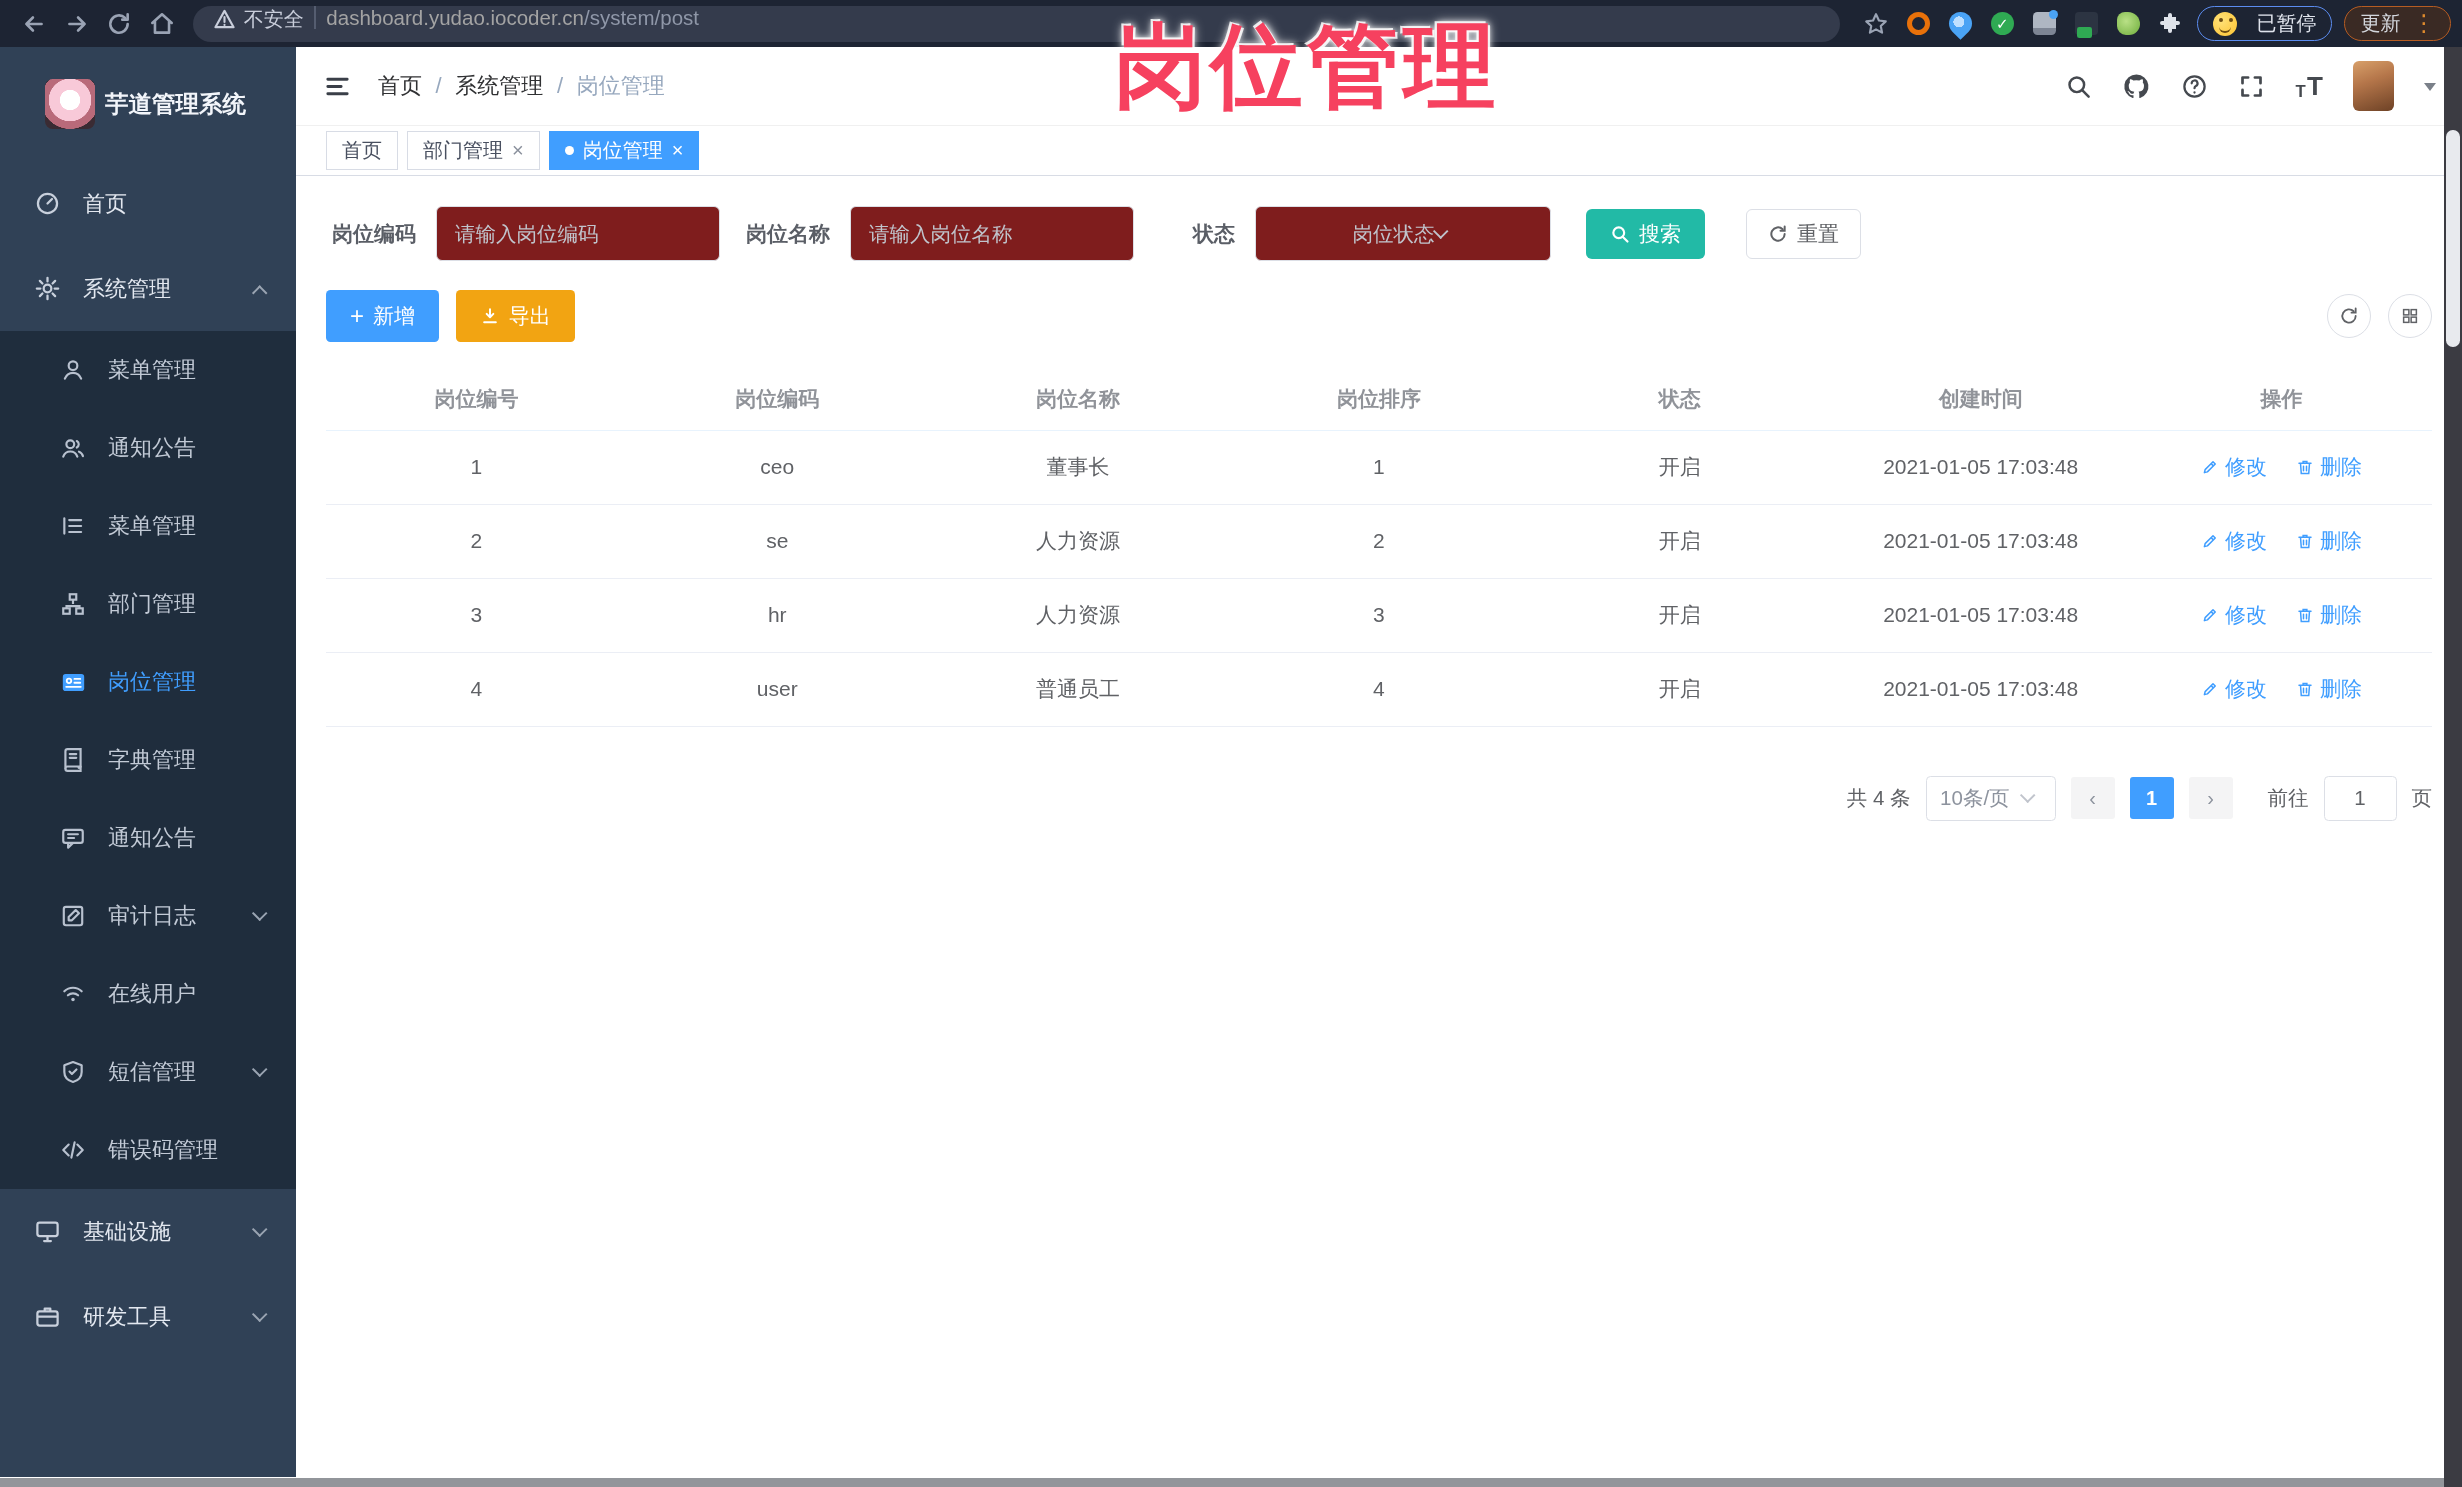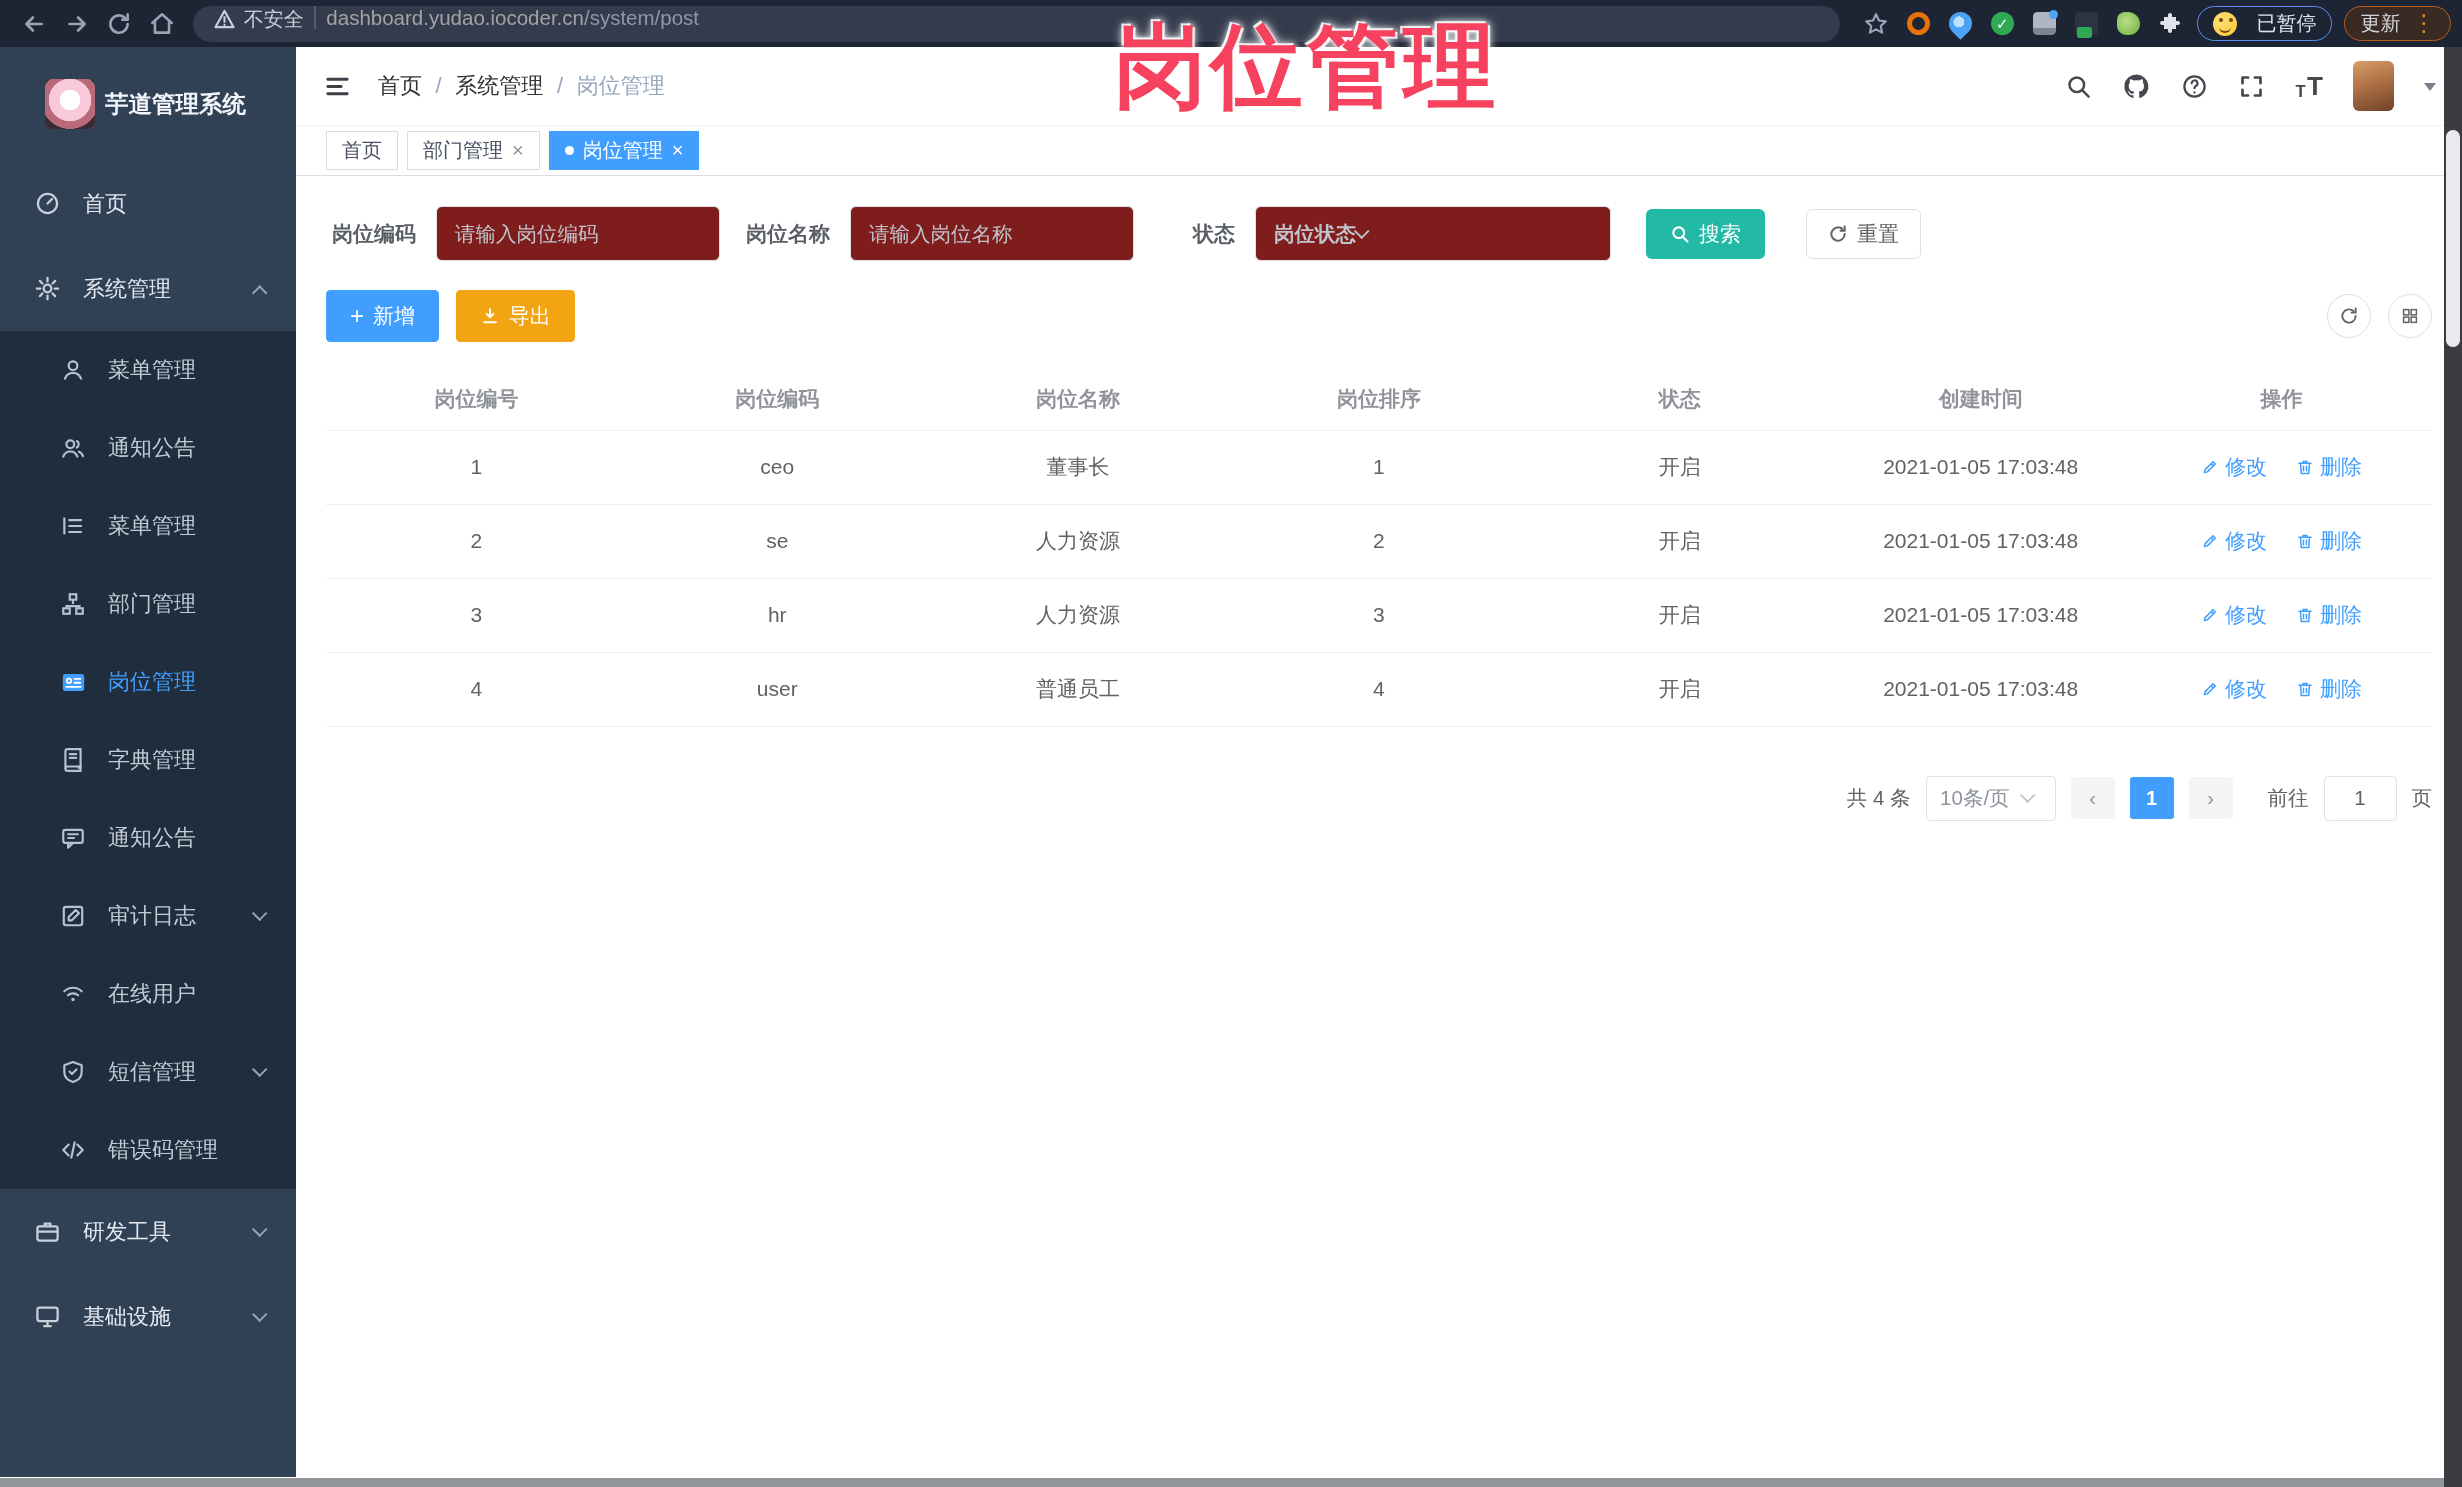--- a/index.html
+++ b/index.html
@@ -64,21 +64,21 @@
   .tab .x { font-size:20px; color:#8a909c; }
   .tab.active { background:#409eff; border-color:#409eff; color:#fff; }
   .tab.active .x { color:#fff; }
   .tab .dot { width:9px; height:9px; border-radius:50%; background:#fff; }
 
   
   .content { flex:1 1 auto; padding:30px 30px 0 30px; background:#fff; position:relative; }
   .filters { display:flex; align-items:center; gap:20px; }
   .f-label { font-weight:700; color:#5a5e66; margin-left:6px; }
   .f-input { width:284px; height:55px; border:0.8px solid #dcdfe6; border-radius:6px; display:flex; align-items:center; padding:0 18px; color:#c0c4cc; font-size:20.5px; background:#7f1d1d; }
-  .f-select { width:356px; justify-content:flex-start;font-weight:bold; }
+  .f-select { width:296px; justify-content:center; }
   .btn { display:inline-flex; align-items:center; justify-content:center; gap:9px; border-radius:6px; font-size:21px; cursor:pointer; border:0.8px solid transparent; }
   .btn-search { height:50px; padding:0 23px; background:#22baa6; color:#fff; margin-left:15px; }
   .btn-reset { height:50px; padding:0 21px; background:#fff; border-color:#dcdfe6; color:#606266; margin-left:21px; }
   .toolbar { display:flex; align-items:center; margin-top:29px; }
   .btn-add { height:52px; padding:0 23px; background:#409eff; color:#fff; border-radius:4.5px; }
   .btn-export { height:52px; padding:0 23px; background:#f2a412; color:#fff; border-radius:4.5px; margin-left:16.7px; }
   .toolbar .spacer { flex:1 1 auto; }
   .circ { width:44px; height:44px; border-radius:50%; border:0.8px solid #dcdfe6; display:flex; align-items:center; justify-content:center; color:#606266; background:#fff; cursor:pointer; }
   .circ + .circ { margin-left:16.7px; }
 
@@ -320,36 +320,36 @@
               <svg width="26" height="26" viewBox="0 0 24 24" fill="none" stroke="currentColor" stroke-width="2" stroke-linecap="round" stroke-linejoin="round">
                 <path d="M8 7l-5 5 5 5M16 7l5 5-5 5M13.5 5l-3 14"></path>
               </svg>
             </span>
           <span class="lbl">错误码管理</span>
         </div>
       </div>
 
       <div class="m-item">
         <span class="mi">
+            <svg width="27" height="27" viewBox="0 0 24 24" fill="none" stroke="currentColor" stroke-width="2" stroke-linecap="round" stroke-linejoin="round">
+              <rect x="3" y="4" width="18" height="12" rx="2"></rect>
+              <path d="M9 20.5h6M12 16v4.5"></path>
+            </svg>
+          </span>
+        <span class="lbl">基础设施</span>
+        <span class="chev down"></span>
+      </div>
+      <div class="m-item">
+        <span class="mi">
             <svg width="27" height="27" viewBox="0 0 24 24" fill="none" stroke="currentColor" stroke-width="2" stroke-linejoin="round">
               <rect x="3" y="7.5" width="18" height="12.5" rx="2"></rect>
               <path d="M3 12h18M9.5 7.5V5h5v2.5"></path>
             </svg>
           </span>
         <span class="lbl">研发工具</span>
-        <span class="chev down"></span>
-      </div>
-      <div class="m-item">
-        <span class="mi">
-            <svg width="27" height="27" viewBox="0 0 24 24" fill="none" stroke="currentColor" stroke-width="2" stroke-linecap="round" stroke-linejoin="round">
-              <rect x="3" y="4" width="18" height="12" rx="2"></rect>
-              <path d="M9 20.5h6M12 16v4.5"></path>
-            </svg>
-          </span>
-        <span class="lbl">基础设施</span>
         <span class="chev down"></span>
       </div>
     </div>
   </div>
 
   <div class="main">
     <div class="hdr">
       <span class="burger">
           <svg width="29" height="29" viewBox="0 0 24 24" fill="none" stroke="currentColor" stroke-width="2.4" stroke-linecap="round">
             <path d="M4 6h16M4 12h11M4 18h16"></path>

